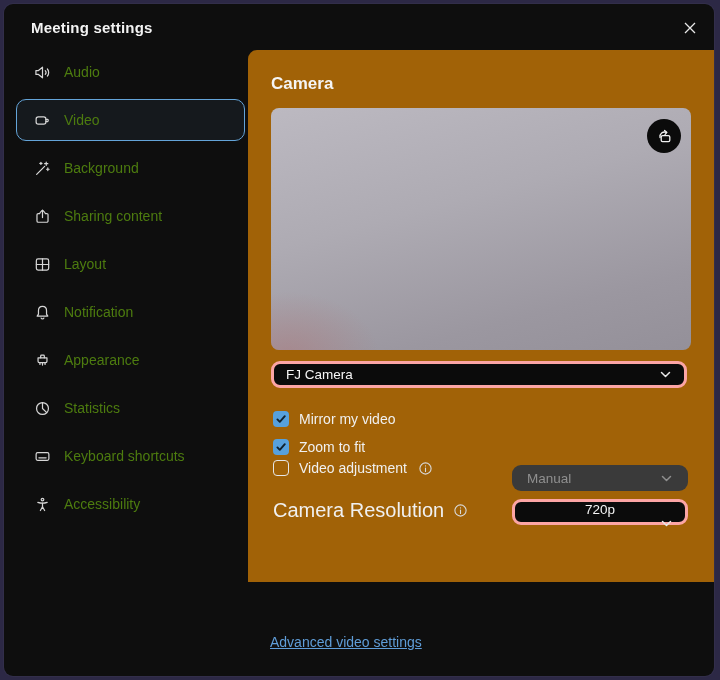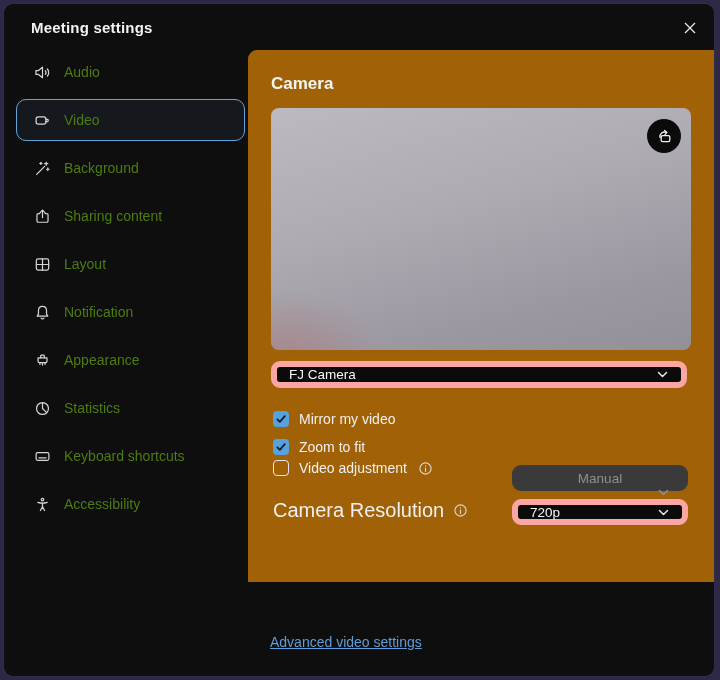--- a/index.html
+++ b/index.html
@@ -50,30 +50,30 @@
     background:radial-gradient(130px 90px at 4% 102%, rgba(173,118,120,0.50), rgba(173,118,120,0) 70%);
   }
   .flip-btn {
     position:absolute; top:11px; right:10px; width:34px; height:34px; border-radius:50%;
     background:#0b0b0b; display:flex; align-items:center; justify-content:center; cursor:pointer; z-index:2;
   }
   .flip-btn svg { stroke:#f0f0f0; fill:none; stroke-width:1.3; stroke-linecap:round; stroke-linejoin:round; }
   
   .select {
     position:absolute; height:27px; border-radius:9px; background:#0b0b0b;
-    border:6px solid #fca5a5; display:flex; align-items:center;
+    border:3px solid #fca5a5; display:flex; align-items:center;
     padding:0 12px; font-size:13.5px; color:#f5f5f5; cursor:pointer;
   }
   .select .caret { margin-left:auto; display:flex; }
   .select .caret svg { stroke:#e8e8e8; fill:none; stroke-width:1.5; stroke-linecap:round; stroke-linejoin:round; }
   .select.disabled { background:#3a3a3a; border-color:transparent; color:#8f8f8f; cursor:default; }
   .select.disabled .caret svg { stroke:#8f8f8f; }
   .sel-camera { left:23px; top:311px; width:416px; }
-  .sel-adjust { left:264px; top:415px; width:176px; height:26px;flex-direction:column; }
-  .sel-res    { left:264px; top:449px; width:176px; height:26px; }
+  .sel-adjust { left:264px; top:415px; width:176px; height:26px; }
+  .sel-res    { left:264px; top:449px; width:176px; height:26px;flex-direction:column; }
   
   .chk-row { position:absolute; left:25px; display:flex; align-items:center; gap:10px; cursor:pointer; }
   .row-mirror { top:361px; }
   .row-zoomfit { top:389px; }
   .row-adjust { top:410px;align-items:center; }
   .checkbox {
     width:16px; height:16px; border-radius:4px; flex:0 0 16px;
     display:flex; align-items:center; justify-content:center;
   }
   .checkbox.checked { background:#57a1dd; }

